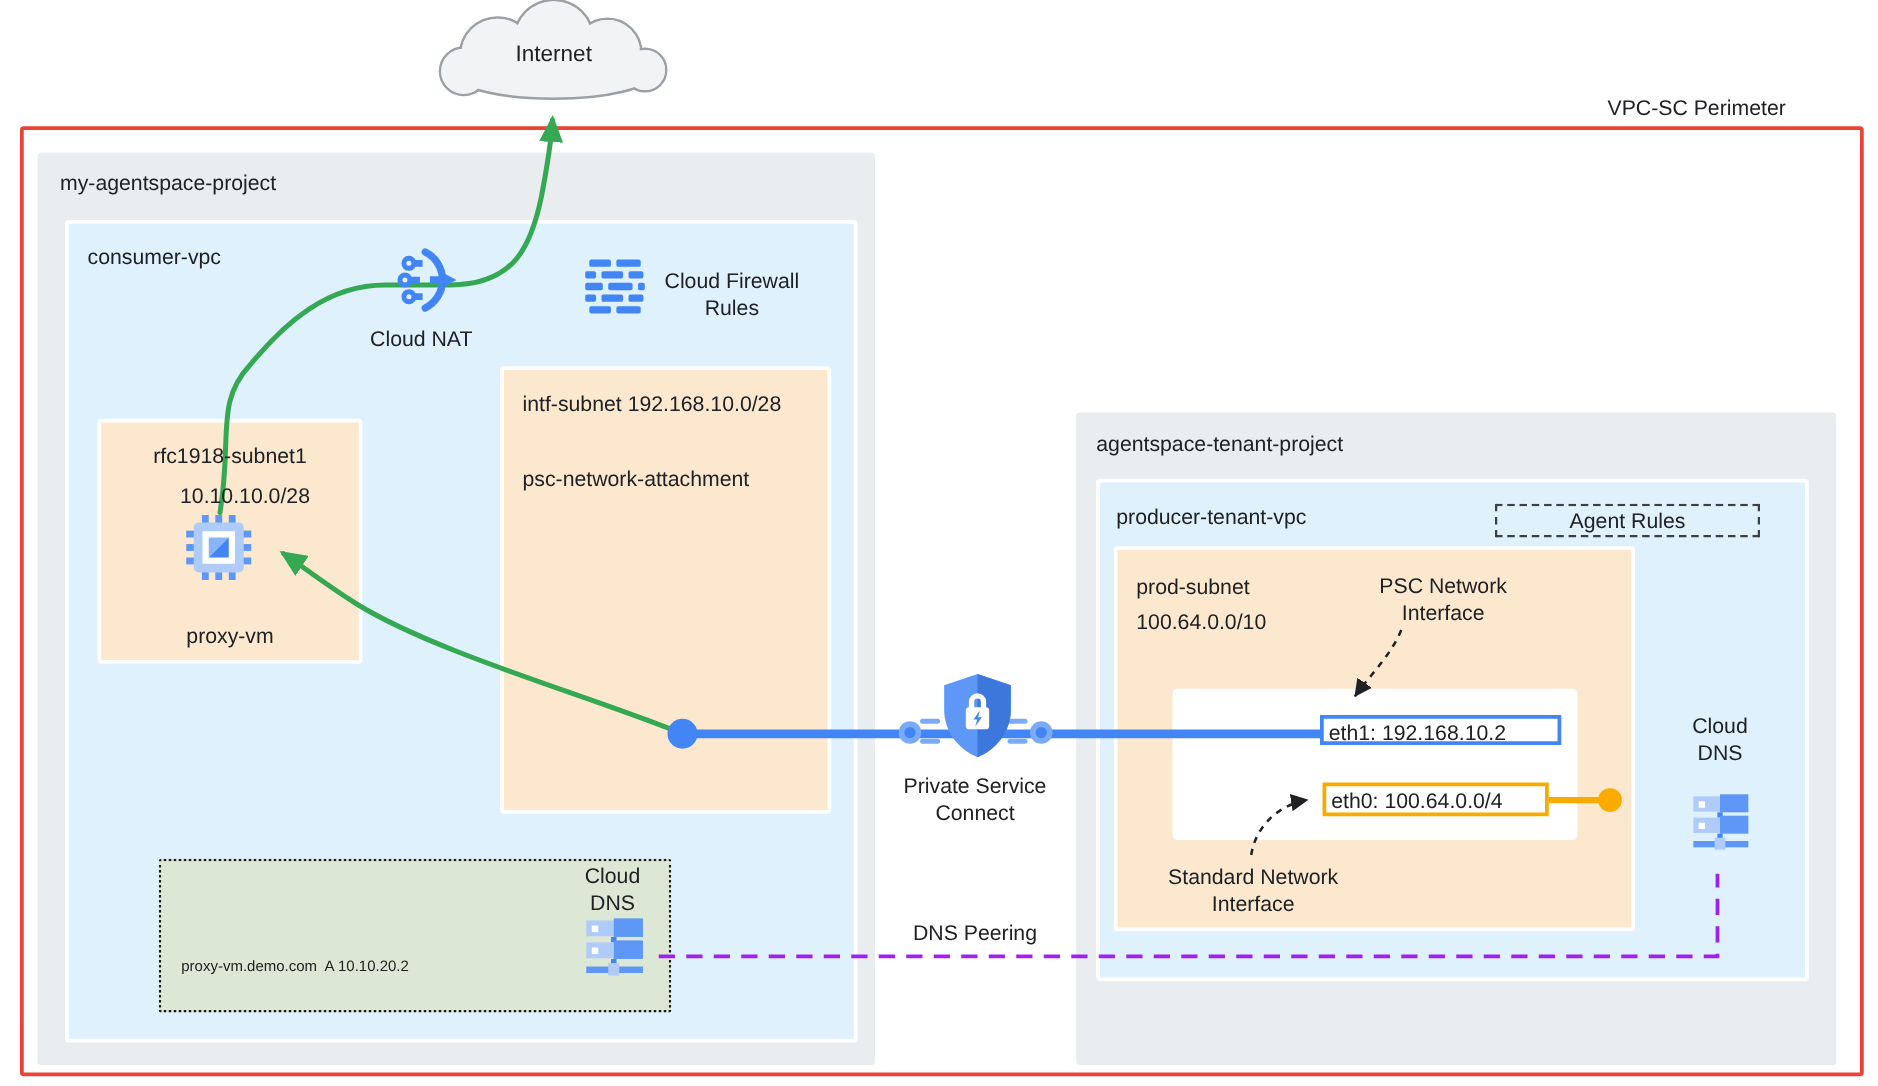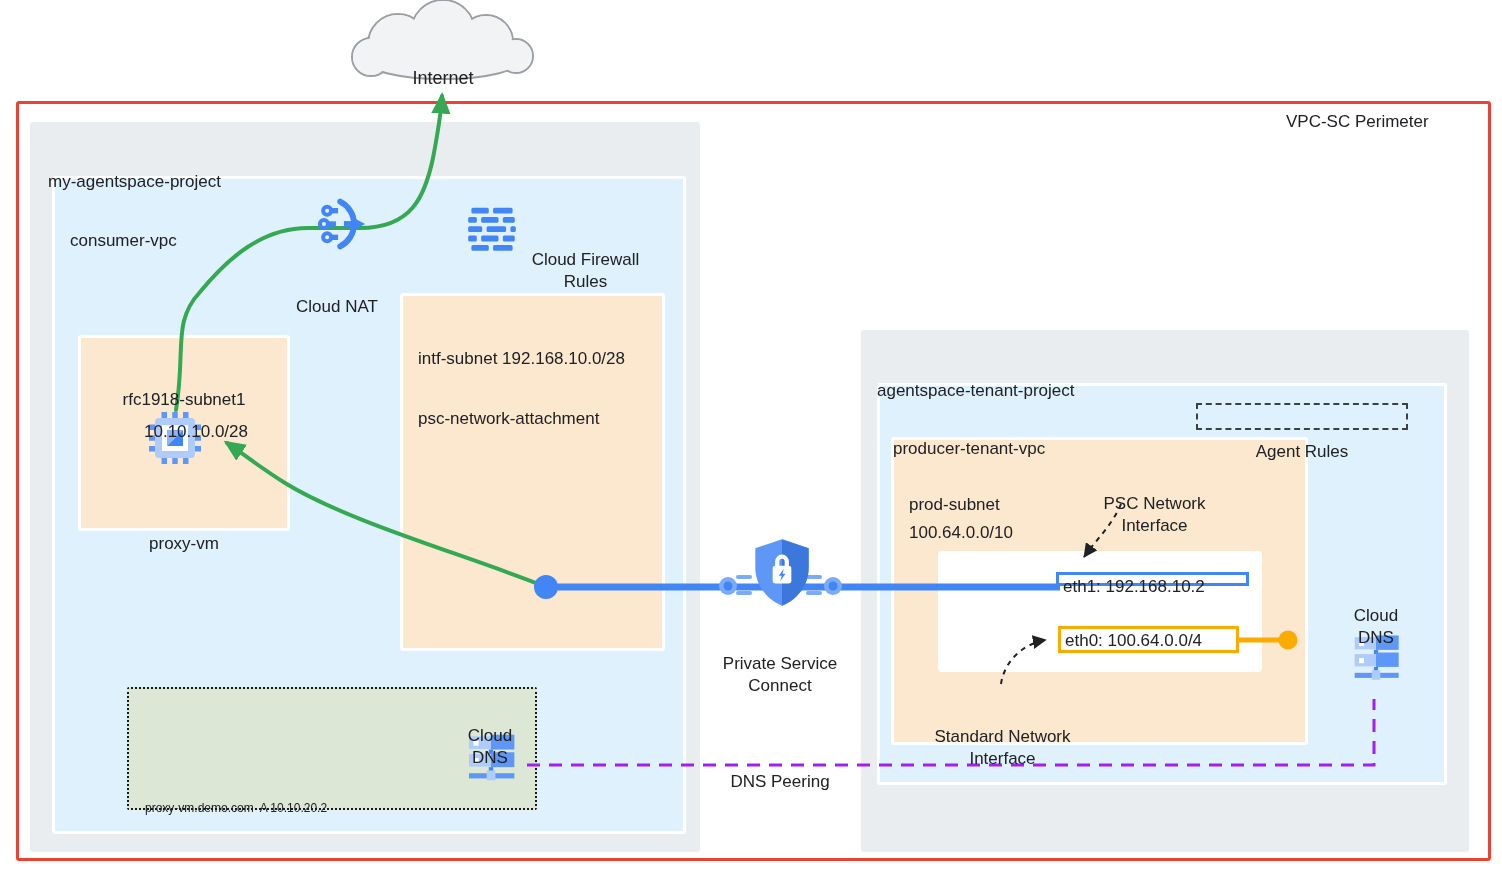--- a/index.html
+++ b/index.html
@@ -1,19 +1,19 @@
 <!DOCTYPE html>
 <html><head>
 <meta charset="utf-8">
 <style>
   html,body{margin:0;padding:0;background:#fff;}
   #canvas{position:relative;width:1502px;height:869px;background:#fff;overflow:hidden;
           font-family:"Liberation Sans",sans-serif;color:#202124;}
   .box{position:absolute;box-sizing:border-box;border-radius:3px;}
-  .lbl{position:absolute;font-size:17px;line-height:1.32;color:#202124;margin-top:35px;}
+  .lbl{position:absolute;font-size:17px;line-height:1.32;color:#202124;}
   .ctr{text-align:center;}
   svg.overlay{position:absolute;left:0;top:0;pointer-events:none;}
   .icon{position:absolute;}
   .ethbox{position:absolute;box-sizing:border-box;background:#fff;font-size:17px;
           line-height:21px;padding:1px 2px 0 4px;white-space:nowrap;}
 </style>
 </head>
 <body>
 
 <div id="canvas">
@@ -177,21 +177,21 @@
     <rect x="5.6" y="4.9" width="1.9" height="1.9" fill="#fff"></rect>
     <rect x="11.2" y="8.2" width="1.6" height="1.6" fill="#4285F4"></rect>
     <rect x="4" y="9.8" width="8" height="4.6" fill="#AECBFA"></rect>
       <rect x="12" y="9.2" width="8.5" height="5.4" fill="#5E97F6"></rect>
     <rect x="5.6" y="11.3" width="1.9" height="1.9" fill="#fff"></rect>
     <rect x="11.2" y="14.6" width="1.6" height="1.6" fill="#4285F4"></rect>
     <rect x="4" y="16.8" width="16.5" height="1.9" fill="#5E97F6"></rect>
     <rect x="10.4" y="15.8" width="3.2" height="3.6" fill="#AECBFA"></rect>
   </svg>
 
-  <div class="ethbox" style="left:1056px;top:572px;width:193px;height:14px;border:3px solid #4285F4;">eth1: 192.168.10.2</div>
+  <div class="ethbox" style="left:1056px;top:572px;width:193px;height:24px;border:3px solid #4285F4;">eth1: 192.168.10.2</div>
 
   <div class="ethbox" style="left:1058px;top:626px;width:181px;height:27px;border:3px solid #F9AB00;">eth0: 100.64.0.0/4</div>
 
   <div class="box ctr" style="left:1196px;top:403px;width:212px;height:27px;border:2px dashed #3C4043;border-radius:1px;">
     <span class="lbl" style="position:static;display:block;line-height:23px;">Agent Rules</span>
   </div>
 
   <div class="lbl" style="left:1286px;top:76px;">VPC-SC Perimeter</div>
 
   <div class="lbl ctr" style="left:393px;top:32px;width:100px;font-size:18px;">Internet</div>

